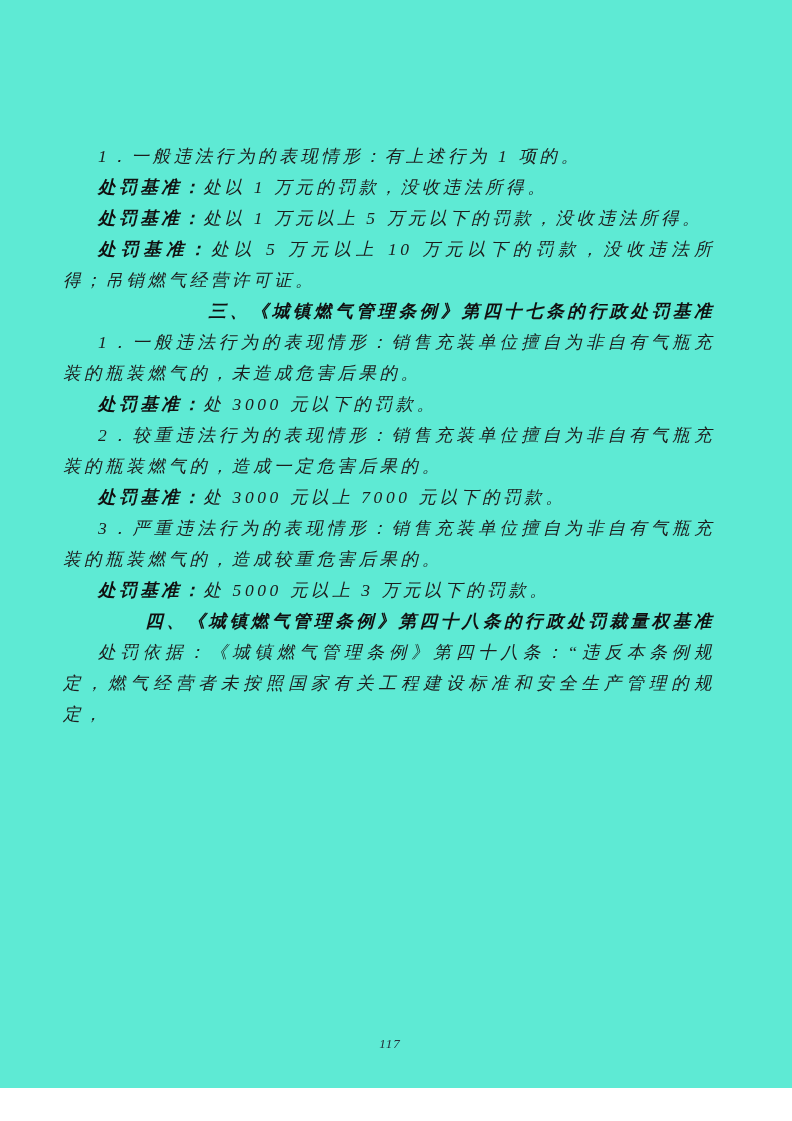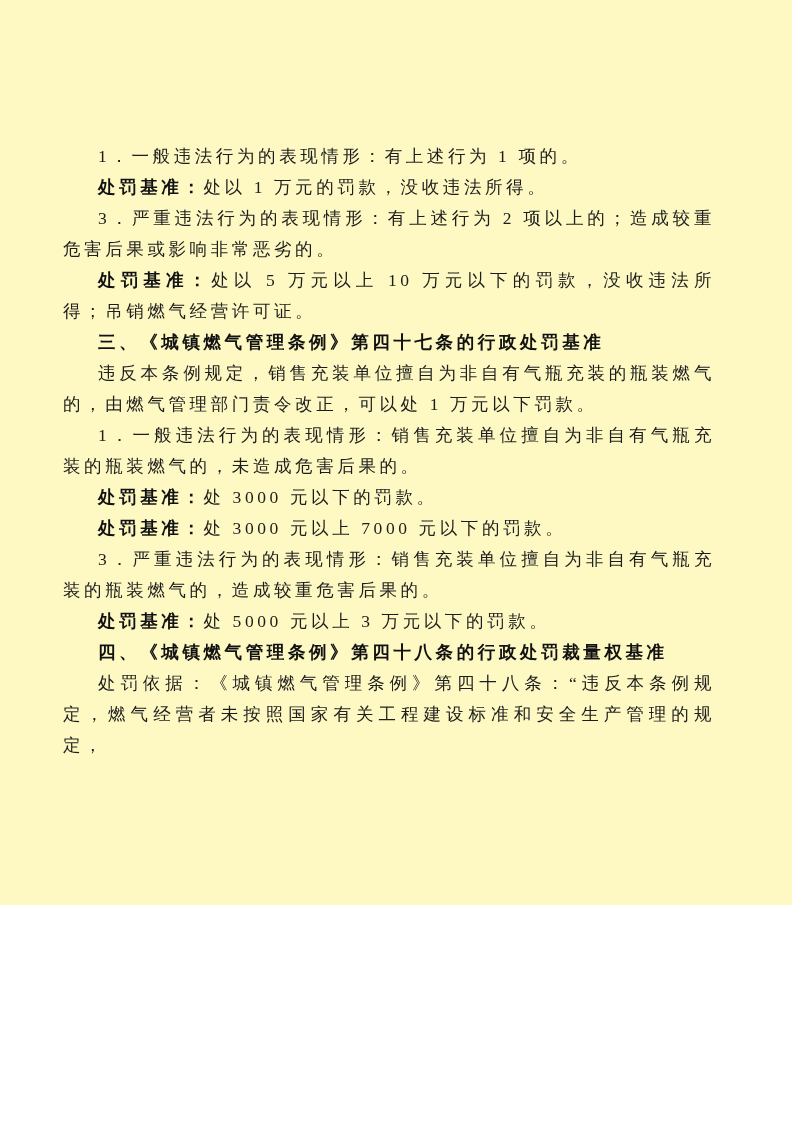--- a/index.html
+++ b/index.html
@@ -3,24 +3,25 @@
 <meta charset="utf-8">
 <style>
   html, body {
     margin: 0;
     padding: 0;
     background: #ffffff;
   }
   .page {
     position: relative;
     width: 792px;
-    height: 905px;
-    background: #fef9c3;
+    height: 1088px;
+    background: #5eead4;
     overflow: hidden;
     font-family: "Liberation Serif", "DejaVu Serif", serif;
+    font-style: italic;
   }
   .content {
     position: absolute;
     left: 63px;
     top: 141px;
     width: 652px;
   }
   .content p {
     margin: 0;
     padding: 0;
@@ -28,21 +29,21 @@
     line-height: 31px;
     color: #1d1d1d;
     letter-spacing: 3.6px;
     text-align: justify;
     text-justify: inter-ideograph;
     text-indent: 35px;
     word-break: break-all;
   }
   .content p.heading {
     font-weight: 700;
-    text-align: left;
+    text-align: right;
     color: #111111;
   }
   .content p .para-label {
     font-weight: 700;
     color: #111111;
   }
   .page-num {
     position: absolute;
     left: 0;
     right: 12px;
@@ -54,26 +55,26 @@
     font-family: "Liberation Serif", "DejaVu Serif", serif;
   }
 </style>
 </head>
 <body>
 
 <div class="page">
   <div class="content" id="doc-content">
       <p class="item"><span>1．一般违法行为的表现情形：有上述行为 1 项的。</span></p>
       <p class="labeled"><span class="para-label">处罚基准：</span><span>处以 1 万元的罚款，没收违法所得。</span></p>
-      <p class="item"><span>3．严重违法行为的表现情形：有上述行为 2 项以上的；造成较重危害后果或影响非常恶劣的。</span></p>
+      <p class="labeled"><span class="para-label">处罚基准：</span><span>处以 1 万元以上 5 万元以下的罚款，没收违法所得。</span></p>
       <p class="labeled"><span class="para-label">处罚基准：</span><span>处以 5 万元以上 10 万元以下的罚款，没收违法所得；吊销燃气经营许可证。</span></p>
       <p class="heading"><span>三、《城镇燃气管理条例》第四十七条的行政处罚基准</span></p>
-      <p class="item"><span>违反本条例规定，销售充装单位擅自为非自有气瓶充装的瓶装燃气的，由燃气管理部门责令改正，可以处 1 万元以下罚款。</span></p>
       <p class="item"><span>1．一般违法行为的表现情形：销售充装单位擅自为非自有气瓶充装的瓶装燃气的，未造成危害后果的。</span></p>
       <p class="labeled"><span class="para-label">处罚基准：</span><span>处 3000 元以下的罚款。</span></p>
+      <p class="item"><span>2．较重违法行为的表现情形：销售充装单位擅自为非自有气瓶充装的瓶装燃气的，造成一定危害后果的。</span></p>
       <p class="labeled"><span class="para-label">处罚基准：</span><span>处 3000 元以上 7000 元以下的罚款。</span></p>
       <p class="item"><span>3．严重违法行为的表现情形：销售充装单位擅自为非自有气瓶充装的瓶装燃气的，造成较重危害后果的。</span></p>
       <p class="labeled"><span class="para-label">处罚基准：</span><span>处 5000 元以上 3 万元以下的罚款。</span></p>
       <p class="heading"><span>四、《城镇燃气管理条例》第四十八条的行政处罚裁量权基准</span></p>
       <p class="item"><span>处罚依据：《城镇燃气管理条例》第四十八条：“违反本条例规定，燃气经营者未按照国家有关工程建设标准和安全生产管理的规定，</span></p>
     </div>
   <div class="page-num">117</div>
 </div>
 
 </body></html>

